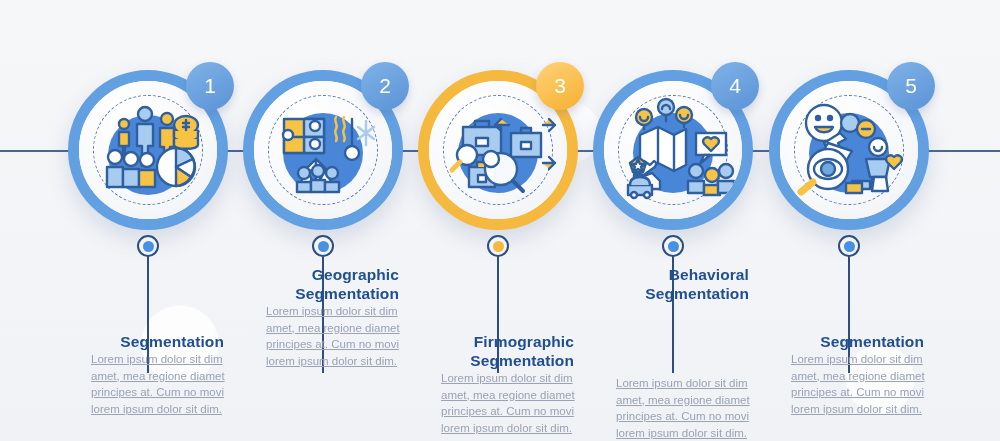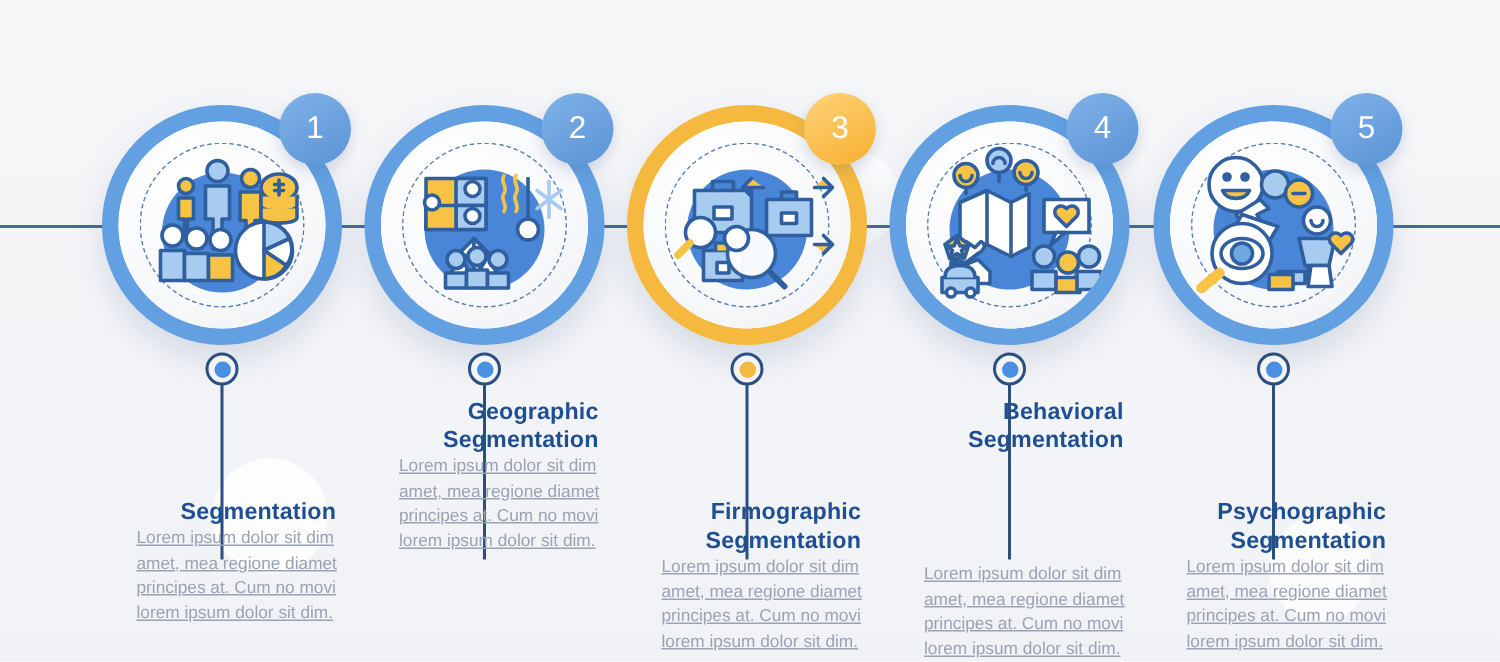--- a/index.html
+++ b/index.html
@@ -414,19 +414,18 @@
       </svg>
     </div>
     <div class="badge">5</div>
   </div>
   <div class="stem" style="left:848px; top:245px; height:128px;"></div>
   <div class="dot" style="left:838px; top:235px;">
       <i></i>
     </div>
   <div class="text-block" style="left:700px; top:332px;">
     <div class="title">
-      <div>Psychographic</div>
       <div>Segmentation</div>
     </div>
     <div class="divider"></div>
     <div class="body-text">Lorem ipsum dolor sit dim amet, mea regione diamet principes at. Cum no movi lorem ipsum dolor sit dim.</div>
   </div>
 </div>
 
 </body></html>

